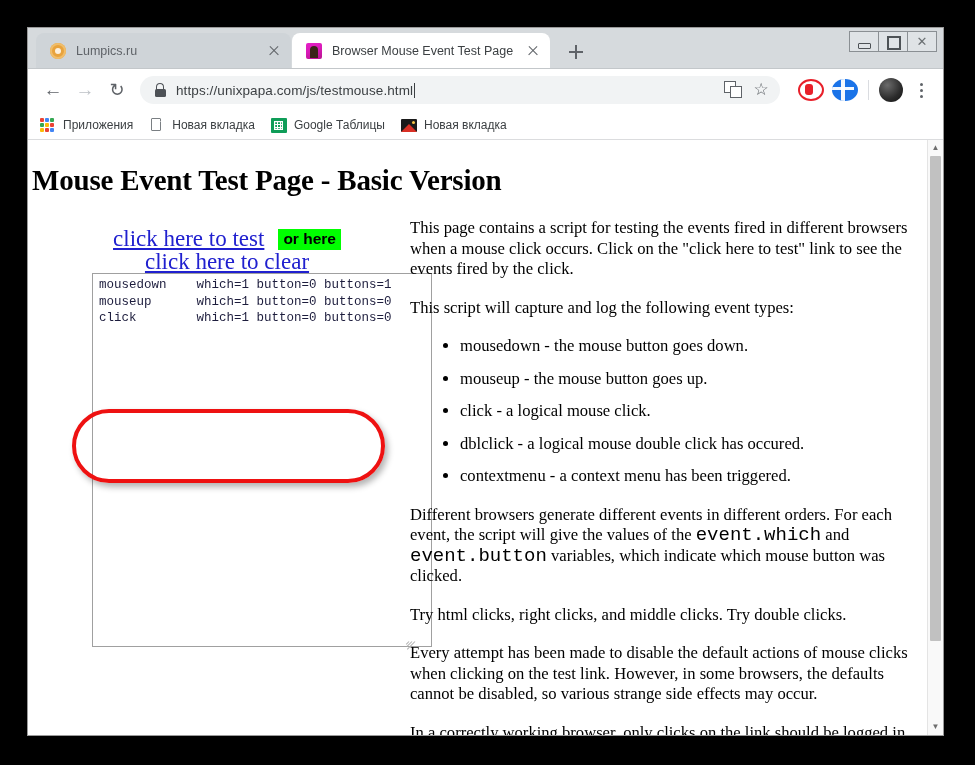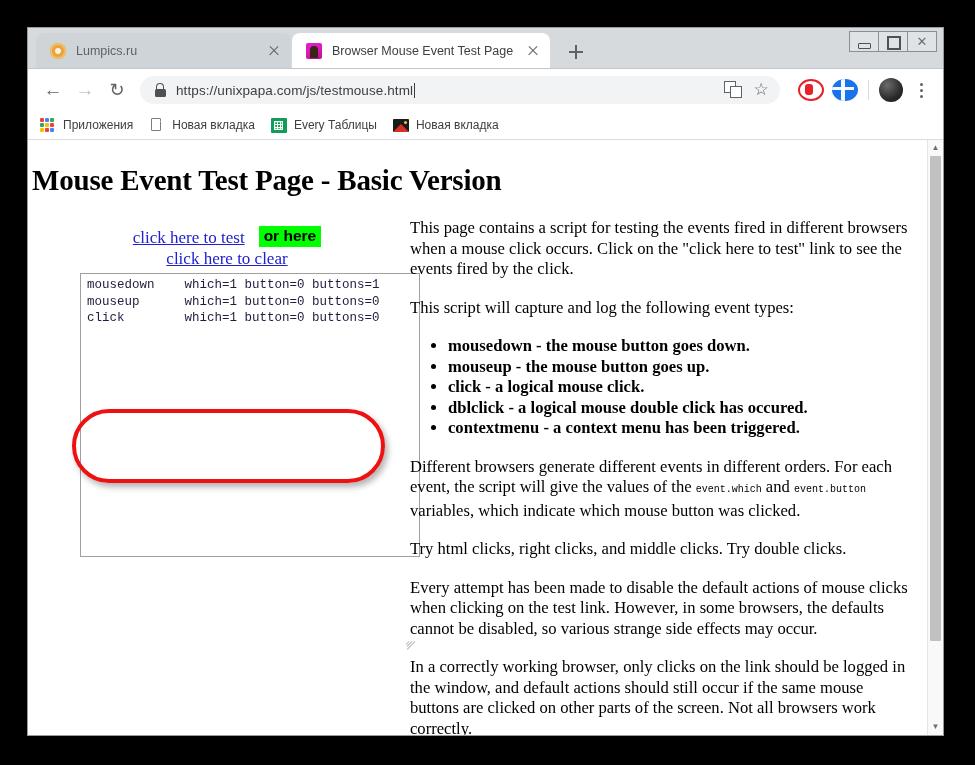--- a/index.html
+++ b/index.html
@@ -459,45 +459,45 @@
   }
   #test-links-row {
     text-align: center;
     position: relative;
     height: 22px;
     padding-left: 8px;
   }
   .test-link {
     color: #2020cf;
     text-decoration: underline;
-    font-size: 17px;
+    font-size: 23px;
     font-family: "Liberation Serif", serif;
   }
   #or-here {
     display: inline-block;
     background: #00ff00;
     color: #000000;
     font-family: "Liberation Sans", sans-serif;
     font-weight: bold;
     font-size: 15.5px;
     padding: 1px 5px 2px 5px;
     margin-left: 14px;
     vertical-align: 2px;
   }
   #clear-link-row {
     text-align: center;
     padding-left: 8px;
     margin-top: 1px;
   }
   #event-log {
     position: absolute;
-    left: 28px;
+    left: 40px;
     top: 47px;
     width: 340px;
-    height: 284px;
+    height: 374px;
     border: 1px solid #a0a0a0;
     box-sizing: border-box;
     background: #ffffff;
     font-family: "Liberation Mono", monospace;
     font-size: 12.5px;
     line-height: 16.5px;
     color: #1d1d3d;
     padding: 3px 2px 2px 6px;
     white-space: pre;
     overflow: hidden;
@@ -530,24 +530,24 @@
     width: 502px;
     font-size: 16.6px;
     line-height: 20.5px;
   }
   #right-column p { margin: 0 0 18px 0; }
   #right-column ul {
     margin: 0 0 18px 0;
     padding-left: 38px;
     list-style: disc;
   }
-  #right-column li { margin: 0; font-weight: bold; }
+  #right-column li { margin: 12px; }
   code {
     font-family: "Liberation Mono", monospace;
-    font-size: 10px;
+    font-size: 19px;
   }
 
   
   #annotation-rect {
     position: absolute;
     left: 44px;
     top: 269px;
     width: 313px;
     height: 74px;
     border: 4px solid #ee1111;
@@ -657,21 +657,21 @@
           <i style="background:#4285f4"></i>
       </span>
       <span class="bookmark-label">Приложения</span>
     </div>
     <div class="bookmark">
       <span class="bm-icon" id="bm-page-icon"></span>
       <span class="bookmark-label">Новая вкладка</span>
     </div>
     <div class="bookmark">
       <span class="bm-icon" id="bm-sheets-icon"></span>
-      <span class="bookmark-label">Every Таблицы</span>
+      <span class="bookmark-label">Google Таблицы</span>
     </div>
     <div class="bookmark">
       <span class="bm-icon" id="bm-image-icon"></span>
       <span class="bookmark-label">Новая вкладка</span>
     </div>
   </div>
 
   <div id="viewport">
     <div id="page">
 

